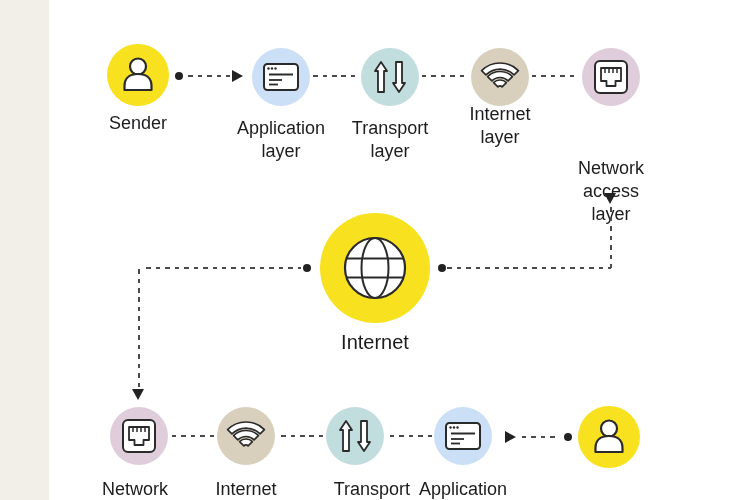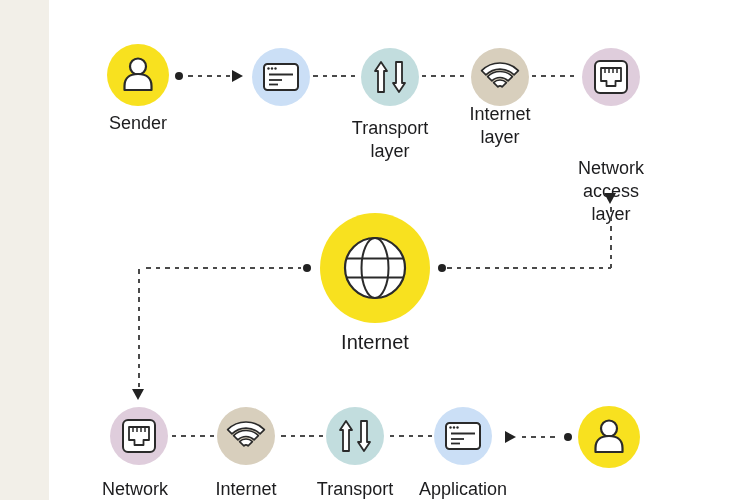--- a/index.html
+++ b/index.html
@@ -62,20 +62,21 @@
         <rect x="-17" y="-13" width="34" height="26" rx="3.5" class="wfill stroke" stroke-width="2"></rect>
         <circle cx="-12.5" cy="-8.5" r="1.2" fill="#2A2A2A"></circle>
         <circle cx="-9" cy="-8.5" r="1.2" fill="#2A2A2A"></circle>
         <circle cx="-5.5" cy="-8.5" r="1.2" fill="#2A2A2A"></circle>
         <line x1="-12" y1="-2.5" x2="12" y2="-2.5" class="stroke" stroke-width="2"></line>
         <line x1="-12" y1="3" x2="1" y2="3" class="stroke" stroke-width="1.8"></line>
         <line x1="-12" y1="7.5" x2="-3" y2="7.5" class="stroke" stroke-width="1.8"></line>
       </svg>
     </span>
   </div>
+  <div class="label" style="left:226px;top:117px;width:110px;">Application layer</div>
 
   <div class="dash-h" style="left:313px;top:75px;width:45px;"></div>
 
   <div class="node" style="left: 361px; top: 48px; width: 58px; height: 58px; background-color: rgb(194, 221, 222);">
     <span>
       <svg width="40" height="40" viewBox="-20 -20 40 40">
         <path d="M -9 -15 L -15 -6 L -12 -6 L -12 15 L -6 15 L -6 -6 L -3 -6 Z" class="wfill stroke" stroke-width="1.8" stroke-linejoin="round"></path>
         <path d="M 9 15 L 3 6 L 6 6 L 6 -15 L 12 -15 L 12 6 L 15 6 Z" class="wfill stroke" stroke-width="1.8" stroke-linejoin="round"></path>
       </svg>
     </span>
@@ -163,21 +164,21 @@
   <div class="dash-h" style="left:281px;top:435px;width:42px;"></div>
 
   <div class="node" style="left: 326px; top: 407px; width: 58px; height: 58px; background-color: rgb(194, 221, 222);">
     <span>
       <svg width="40" height="40" viewBox="-20 -20 40 40">
         <path d="M -9 -15 L -15 -6 L -12 -6 L -12 15 L -6 15 L -6 -6 L -3 -6 Z" class="wfill stroke" stroke-width="1.8" stroke-linejoin="round"></path>
         <path d="M 9 15 L 3 6 L 6 6 L 6 -15 L 12 -15 L 12 6 L 15 6 Z" class="wfill stroke" stroke-width="1.8" stroke-linejoin="round"></path>
       </svg>
     </span>
   </div>
-  <div class="label" style="left:300px;top:478px;width:110px;">Transport</div>
+  <div class="label" style="left:300px;top:478px;width:110px;text-align:right;">Transport</div>
 
   <div class="dash-h" style="left:390px;top:435px;width:42px;"></div>
 
   <div class="node" style="left: 434px; top: 407px; width: 58px; height: 58px; background-color: rgb(203, 223, 246);">
     <span>
       <svg width="40" height="40" viewBox="-20 -20 40 40">
         <rect x="-17" y="-13" width="34" height="26" rx="3.5" class="wfill stroke" stroke-width="2"></rect>
         <circle cx="-12.5" cy="-8.5" r="1.2" fill="#2A2A2A"></circle>
         <circle cx="-9" cy="-8.5" r="1.2" fill="#2A2A2A"></circle>
         <circle cx="-5.5" cy="-8.5" r="1.2" fill="#2A2A2A"></circle>

